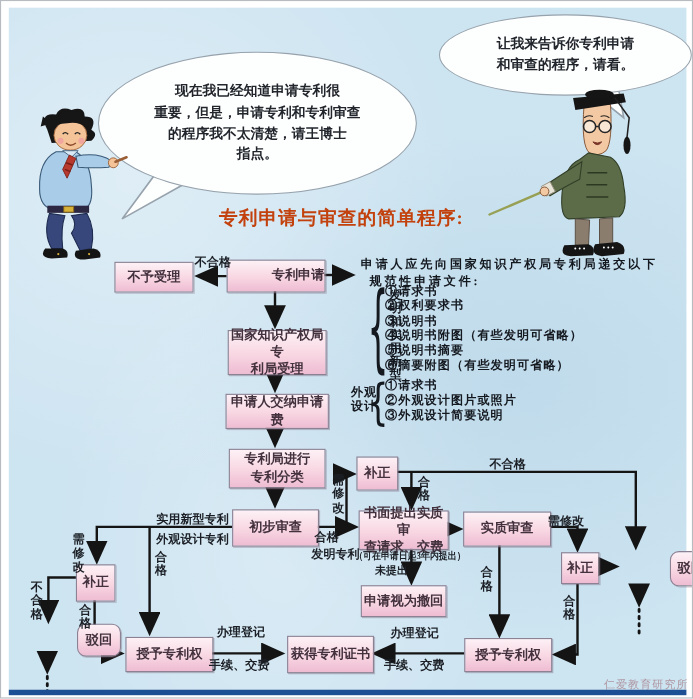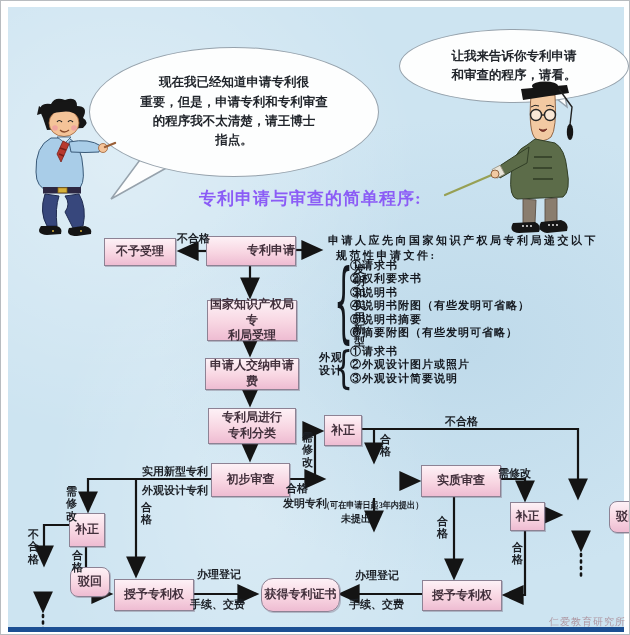--- a/index.html
+++ b/index.html
@@ -5,21 +5,21 @@
   html,body{margin:0;padding:0;}
   .frame{position:relative;width:630px;height:635px;background:#ffffff;border:1px solid #b8bcc0;box-sizing:border-box;overflow:hidden;font-family:"Liberation Serif",serif;}
   .canvas{position:absolute;left:7px;top:6px;width:616px;height:620px;
     background:
       radial-gradient(ellipse at 18% 25%, rgba(255,255,255,0.35), transparent 42%),
       radial-gradient(ellipse at 75% 55%, rgba(165,200,222,0.35), transparent 48%),
       radial-gradient(ellipse at 40% 80%, rgba(255,255,255,0.25), transparent 40%),
       #cde4f1;}
   .bottomline{position:absolute;left:7px;top:626px;width:616px;height:5px;background:#1c4f93;}
   .abs{position:absolute;}
-  .title{position:absolute;left:198px;top:186px;font-size:17px;font-weight:bold;color:#8b5cf6;letter-spacing:1px;}
+  .title{position:absolute;left:198px;top:186px;font-size:17px;font-weight:bold;color:#c2410c;letter-spacing:1px;}
   
   .bubble{position:absolute;background:#fdfefe;border:1.5px solid #96a2ac;border-radius:50%;display:flex;align-items:center;justify-content:center;}
   .bubble .txt{font-size:12.5px;line-height:1.55;color:#22262c;text-align:center;font-weight:bold;}
   .tail{position:absolute;}
   
   .node{position:absolute;background:linear-gradient(180deg,#fdf1f6 0%,#f8d6e2 55%,#eebcd2 100%);
     border:1px solid #8d8294;box-shadow:1px 1px 0 rgba(110,90,110,0.35);
     display:flex;flex-direction:column;align-items:center;justify-content:center;
     font-weight:bold;color:#43313d;font-size:12px;line-height:1.3;text-align:center;}
   .node.rounded{border-radius:8px;margin-left:46px;}
@@ -88,21 +88,21 @@
   </svg>
 
   <div class="bubble" style="left:88px;top:46px;width:288px;height:128px;">
     <div class="txt">
       <div>现在我已经知道申请专利很</div>
       <div>重要，但是，申请专利和专利审查</div>
       <div>的程序我不太清楚，请王博士</div>
       <div>指点。</div>
     </div>
   </div>
-  <div class="bubble" style="left:398px;top:28px;width:228px;height:72px;">
+  <div class="bubble" style="left:398px;top:12px;width:228px;height:72px;">
     <div class="txt">
       <div>让我来告诉你专利申请</div>
       <div>和审查的程序，请看。</div>
     </div>
   </div>
 
   <svg class="abs" style="left:12px;top:95px;" width="105" height="142" viewBox="0 0 105 142">
     <path d="M26,10 L34,16 L24,19 Z" fill="#161616"></path>
     <path d="M30,22 Q22,6 38,8 Q42,0 52,4 Q64,0 64,10 Q76,10 70,22 Q77,26 70,32 L34,34 Z" fill="#161616"></path>
     <ellipse cx="51" cy="27" rx="15" ry="13.5" fill="#f4c398" stroke="#9a5f36" stroke-width="0.8"></ellipse>
@@ -180,39 +180,46 @@
   <div class="node" style="left:207px;top:407px;width:86px;height:34px;">
     <span>专利局进行</span>
     <span>专利分类</span>
   </div>
   <div class="node" style="left:210px;top:462px;width:77px;height:32px;">
       <span>初步审查</span>
     </div>
   <div class="node" style="left:323px;top:414px;width:36px;height:29px;">
       <span>补正</span>
     </div>
+  <div class="node" style="left:325px;top:463px;width:80px;height:34px;">
+    <span>书面提出实质审</span>
+    <span>查请求、交费</span>
+  </div>
+  <div class="node" style="left:327px;top:531px;width:76px;height:27px;">
+      <span>申请视为撤回</span>
+    </div>
   <div class="node" style="left:420px;top:464px;width:78px;height:30px;">
       <span>实质审查</span>
     </div>
   <div class="node" style="left:509px;top:501px;width:33px;height:27px;">
       <span>补正</span>
     </div>
   <div class="node rounded" style="left:562px;top:500px;width:36px;height:30px;">
       <span>驳回</span>
     </div>
   <div class="node" style="left:68px;top:512px;width:34px;height:32px;">
       <span>补正</span>
     </div>
   <div class="node rounded" style="left:23px;top:566px;width:38px;height:28px;">
       <span>驳回</span>
     </div>
   <div class="node" style="left:113px;top:578px;width:78px;height:30px;">
       <span>授予专利权</span>
     </div>
-  <div class="node" style="left:260px;top:577px;width:77px;height:32px;border-radius:12px;">
+  <div class="node" style="left:260px;top:577px;width:77px;height:32px;">
       <span>获得专利证书</span>
     </div>
   <div class="node" style="left:421px;top:579px;width:78px;height:29px;">
       <span>授予专利权</span>
     </div>
 
   <div class="elabel" style="left:176px;top:230px;">不合格</div>
   <div class="elabel vtext" style="left:300px;top:430px;">需修改</div>
   <div class="elabel vtext" style="left:378px;top:432px;">合格</div>
   <div class="elabel" style="left:444px;top:413px;">不合格</div>

